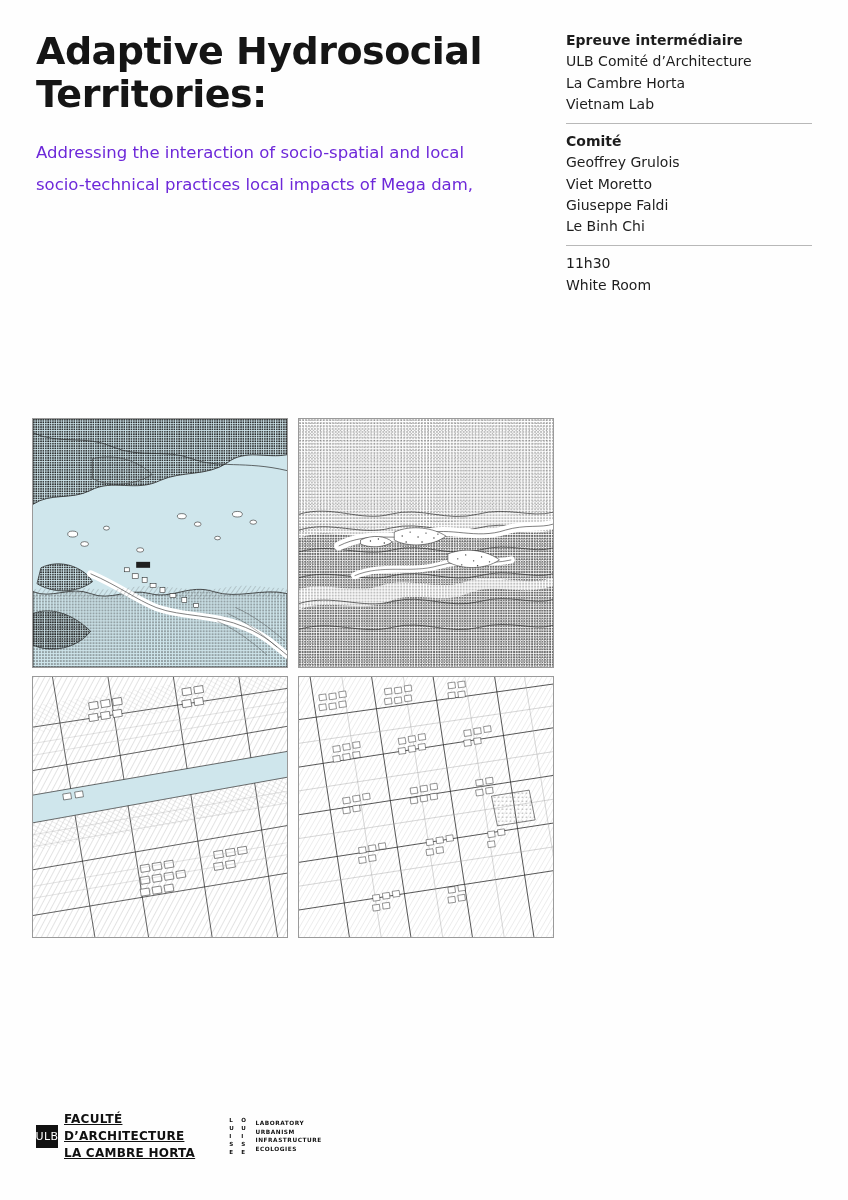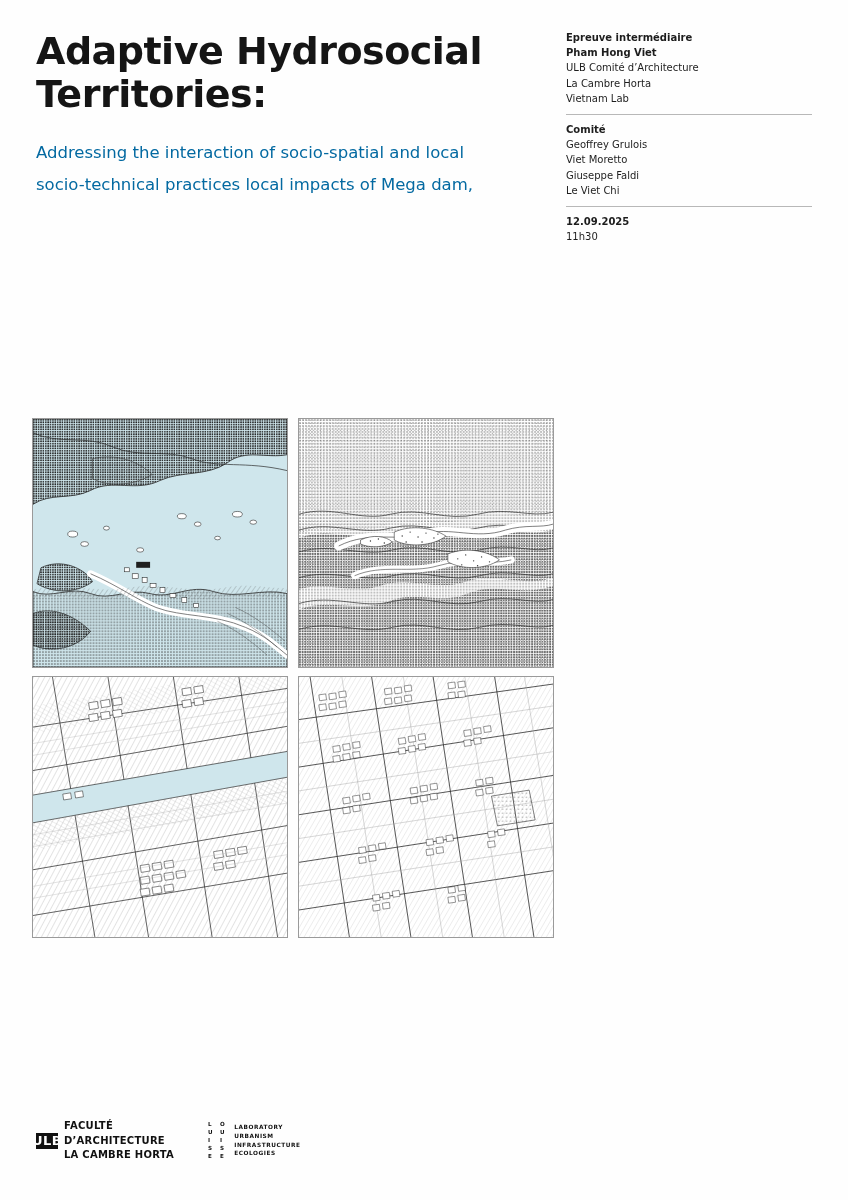--- a/index.html
+++ b/index.html
@@ -41,31 +41,31 @@
     letter-spacing: -0.5px;
     margin: 0;
     color: #151515;
     font-family: "DejaVu Sans", sans-serif;
   }
   .subtitle {
     margin-top: 22px;
     font-size: 16.5px;
     line-height: 1.95;
     font-weight: 400;
-    color: #0369a1;
+    color: #6d28d9;
     font-family: "DejaVu Sans", sans-serif;
     max-width: 500px;
   }
   .subtitle div { white-space: nowrap; }
 
   .header-right {
     flex: 1 1 auto;
     padding-left: 18px;
     font-family: "DejaVu Sans", sans-serif;
-    font-size: 10px;
+    font-size: 14px;
     line-height: 1.52;
     color: #1d1d1d;
     max-width: 250px;
   }
   .meta-block { padding-bottom: 8px; }
   .meta-rule {
     border: none;
     border-top: 1px solid #b8b8b8;
     margin: 0 0 7px 0;
     height: 0;
@@ -100,38 +100,39 @@
     align-items: center;
     gap: 34px;
   }
   .logo-ulb {
     display: flex;
     align-items: center;
     gap: 6px;
   }
   .ulb-mark {
     width: 22px;
-    height: 16px;
+    height: 23px;
     background: #111;
     color: #fff;
-    font-size: 13px;
-    font-weight: bold;
+    font-size: 11px;
+    font-weight: normal;
     letter-spacing: 0.4px;
     display: flex;
     align-items: center;
     justify-content: center;
     font-family: "DejaVu Sans", sans-serif;
   }
   .ulb-text {
-    font-size: 10px;
+    font-size: 12px;
     line-height: 1.42;
     font-weight: bold;
     letter-spacing: 0.25px;
     font-family: "DejaVu Sans", sans-serif;
     color: #111;
+    text-decoration: underline;
   }
   .logo-louise {
     display: flex;
     align-items: center;
     gap: 9px;
   }
   .louise-letters {
     display: grid;
     grid-template-columns: auto auto;
     grid-auto-rows: 7px;
@@ -167,41 +168,40 @@
       <div class="subtitle">
         <div>Addressing the interaction of socio-spatial and local</div>
         <div>socio-technical practices local impacts of Mega dam,</div>
       </div>
     </div>
 
     <div class="header-right">
 
       <div class="meta-block">
         <div class="meta-strong">Epreuve intermédiaire</div>
-        <div class="meta-strong">Pham Hong Viet</div>
         <div>ULB Comité d’Architecture</div>
         <div>La Cambre Horta</div>
         <div>Vietnam Lab</div>
       </div>
 
       <hr class="meta-rule">
 
       <div class="meta-block">
         <div class="meta-strong">Comité</div>
         <div>Geoffrey Grulois</div>
         <div>Viet Moretto</div>
         <div>Giuseppe Faldi</div>
-        <div>Le Viet Chi</div>
+        <div>Le Binh Chi</div>
       </div>
 
       <hr class="meta-rule">
 
       <div class="meta-block">
-        <div class="meta-strong">12.09.2025</div>
         <div>11h30</div>
+        <div>White Room</div>
       </div>
 
     </div>
   </div>
 
   <div class="grid">
 
     <div class="fig">
       <svg viewBox="0 0 256 250" preserveAspectRatio="none">
         <defs>

